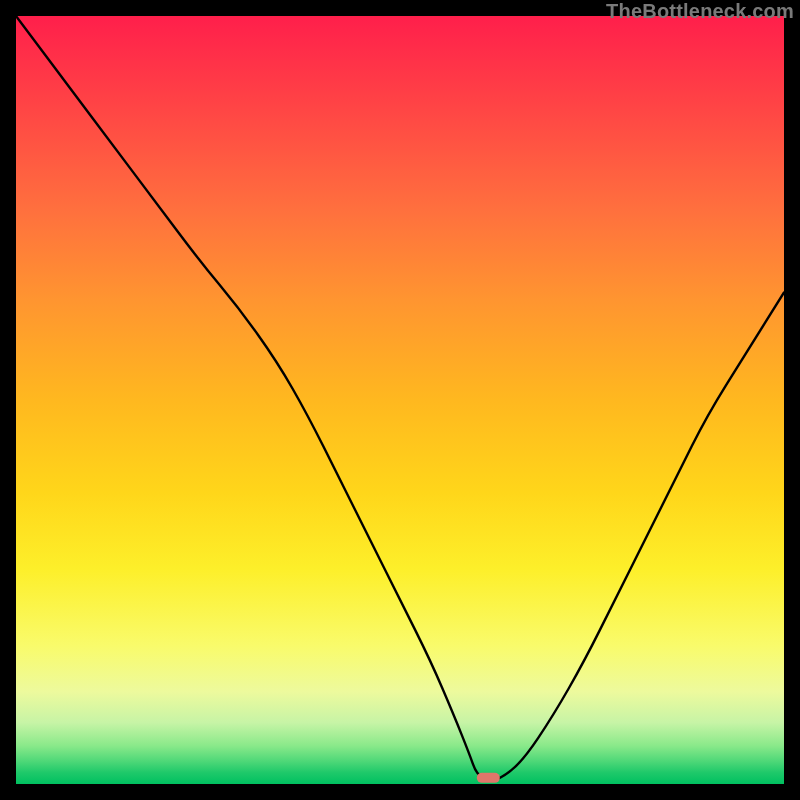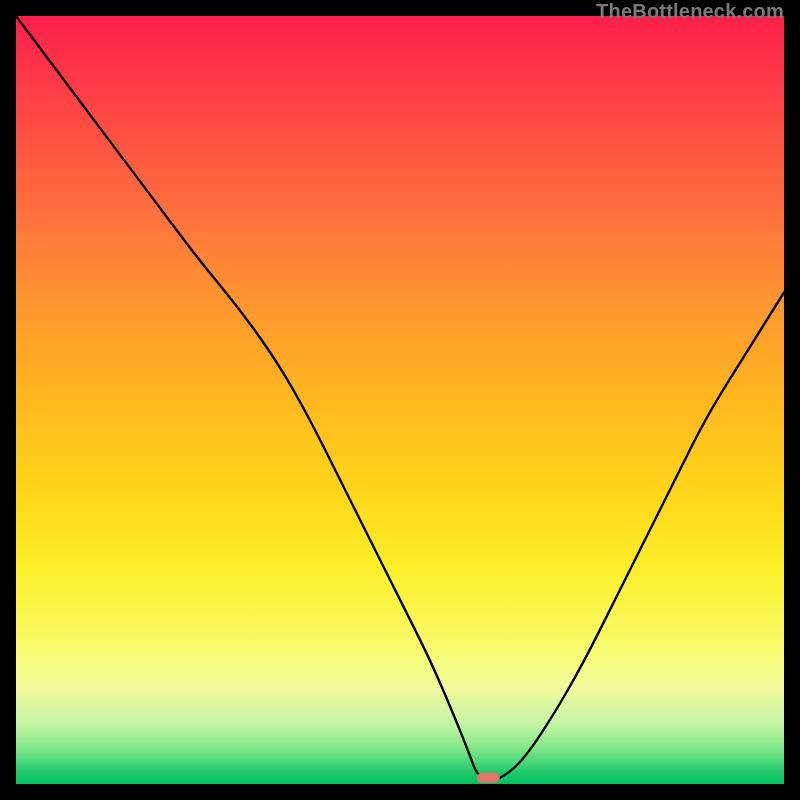--- a/index.html
+++ b/index.html
@@ -41,21 +41,21 @@
   svg.curve {
     position: absolute;
     left: 16px;
     top: 16px;
     width: 768px;
     height: 768px;
   }
   .watermark {
     position: absolute;
     top: 0px;
-    right: 16px;
+    right: 6px;
     font-family: Arial, Helvetica, sans-serif;
     font-size: 20px;
     font-weight: 600;
     color: #7a7a7a;
     letter-spacing: 0.2px;
   }
 </style>
 </head>
 <body>
 

